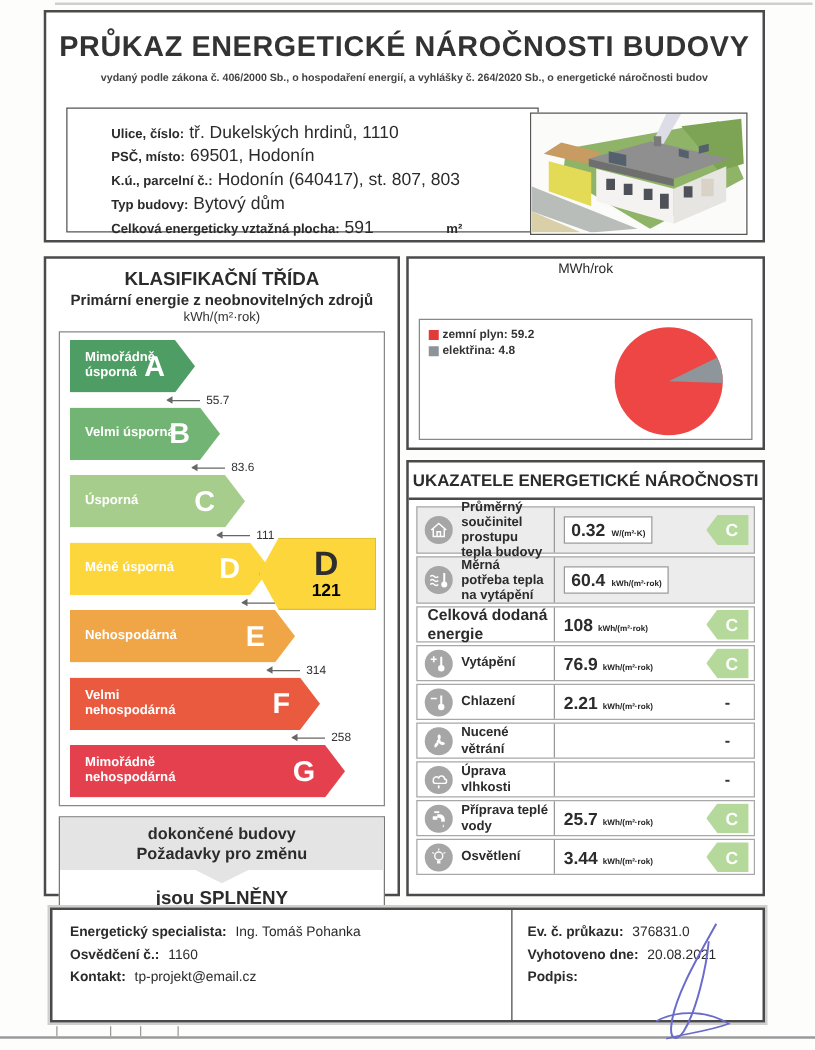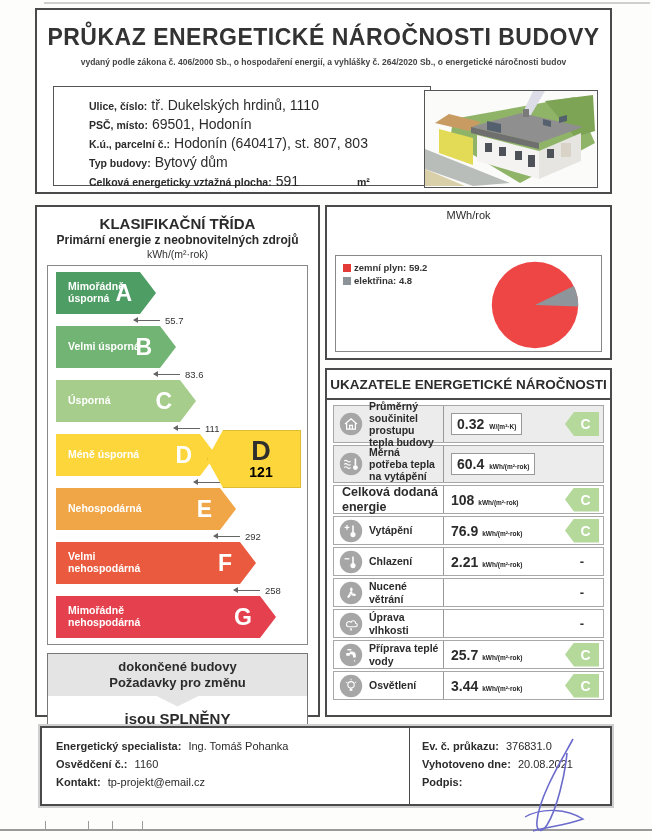--- a/index.html
+++ b/index.html
@@ -68,21 +68,21 @@
   .valzone { width:118px; border-left:1px solid #999; align-self:stretch; display:flex; align-items:center; padding-left:7px; }
   .valbox { background:#fff; border:1px solid #999; padding:2px 5px; display:flex; gap:5px; align-items:baseline; }
   .valplain { display:flex; gap:4px; align-items:baseline; }
   .val { font-weight:bold; font-size:14px; }
   .unit { font-size:6.5px; font-weight:bold; color:#222; }
   .badgezone { width:42px; align-self:stretch; display:flex; justify-content:center; align-items:center; }
   .cbadge { width:34px; height:24px; clip-path:polygon(9px 0,100% 0,100% 100%,9px 100%,0 50%); background:#b5d89b; color:#fff; font-weight:bold; font-size:14px; display:flex; align-items:center; justify-content:center; padding-left:7px; }
   .dash { font-size:13px; font-weight:bold; color:#333; }
 
   
-  .footer-box { position:absolute; left:40px; top:726px; width:572px; height:80px; border:2px solid #4a4a4a; box-shadow:0 0 0 2px #cfcfcf; background:#fff; }
+  .footer-box { position:absolute; left:40px; top:726px; width:572px; height:92px; border:2px solid #4a4a4a; box-shadow:0 0 0 2px #cfcfcf; background:#fff; }
   .footer-left { position:absolute; left:0; top:0; bottom:0; width:368px; border-right:1.5px solid #4a4a4a; padding:9px 14px; }
   .footer-right { position:absolute; left:368px; right:0; top:0; bottom:0; padding:9px 12px; }
   .f-line { font-size:11px; margin:3px 0 6px; }
   .f-line .lab { font-weight:bold; margin-right:4px; }
   .sig-svg { position:absolute; left:495px; top:735px; z-index:5; }
 </style>
 </head>
 <body>
 
 <div class="page">
@@ -191,21 +191,21 @@
             <span class="tnum">160</span>
           </div>
       </div>
       <div>
         <div class="bar w4" style="background-color: rgb(240, 165, 70);">
           <span class="blabel">Nehospodárná</span>
           <span class="bletter">E</span>
         </div>
         <div class="tmark m4">
             <span class="tline"></span>
-            <span class="tnum">292</span>
+            <span class="tnum">314</span>
           </div>
       </div>
       <div>
         <div class="bar w5" style="background-color: rgb(233, 90, 62);">
           <span class="blabel">Velmi nehospodárná</span>
           <span class="bletter">F</span>
         </div>
         <div class="tmark m5">
             <span class="tline"></span>
             <span class="tnum">258</span>

